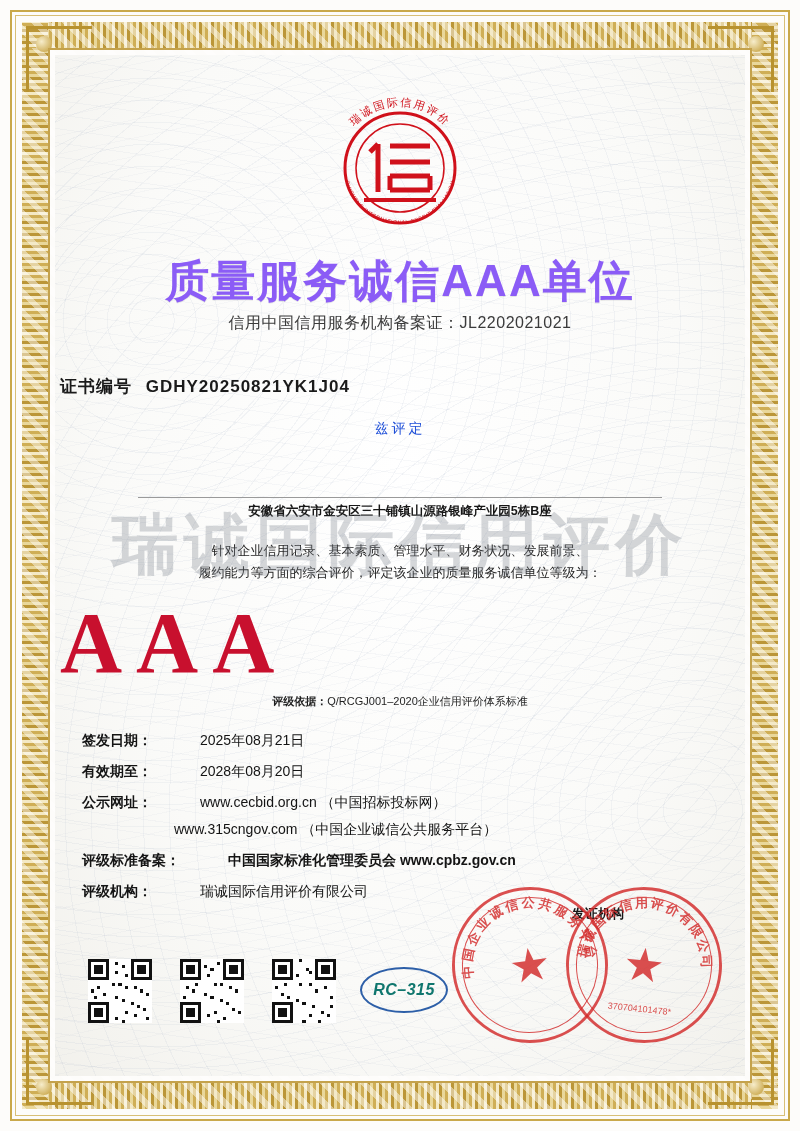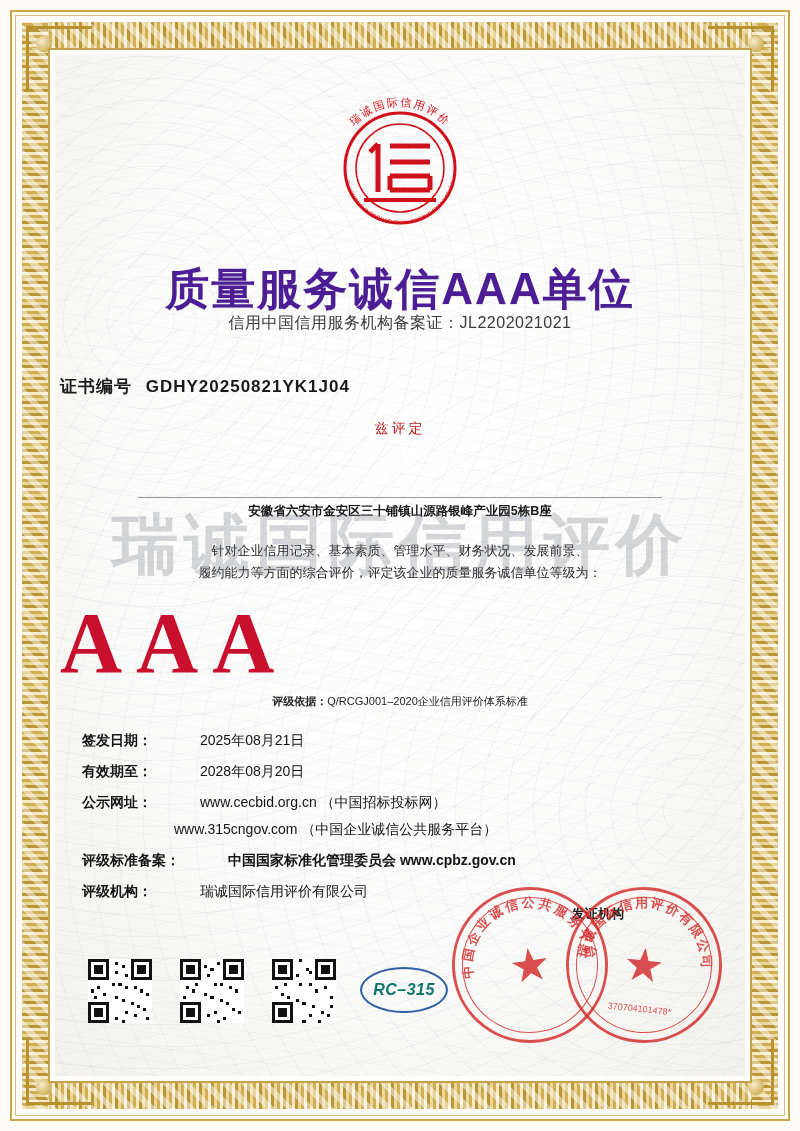--- a/index.html
+++ b/index.html
@@ -132,26 +132,26 @@
     left: 50%;
     top: 28px;
     transform: translateX(-50%);
     width: 160px;
     height: 160px;
   }
 
   
   .main-title {
     position: absolute;
-    top: 200px;
+    top: 192px;
     left: 0; right: 0;
     text-align: center;
     font-size: 44px;
     font-weight: bold;
-    color: #4c1d95;
+    color: #8b5cf6;
     letter-spacing: 2px;
     font-family: "Liberation Sans", sans-serif;
     text-shadow: 0 1px 0 rgba(0,0,0,0.08);
   }
   .subtitle {
     position: absolute;
     top: 253px;
     left: 0; right: 0;
     text-align: center;
     font-size: 16px;
@@ -167,21 +167,21 @@
     font-weight: bold;
     color: #1a1a1a;
     letter-spacing: 1px;
   }
   .hereby {
     position: absolute;
     top: 360px;
     left: 0; right: 0;
     text-align: center;
     font-size: 14px;
-    color: #b91c1c;
+    color: #1d4ed8;
     letter-spacing: 3px;
   }
   .company {
     position: absolute;
     top: 393px;
     left: 0; right: 0;
     text-align: center;
     font-size: 27px;
     font-weight: bold;
     color: #111111;

